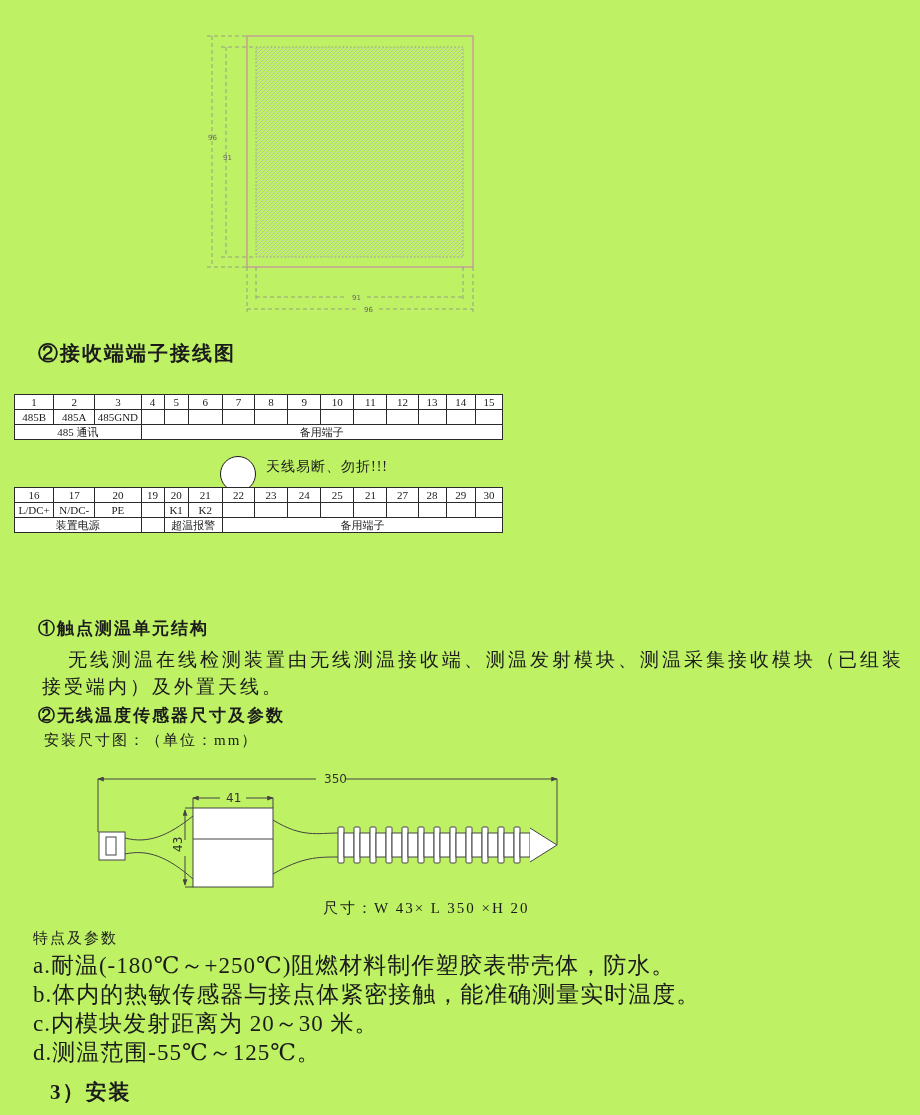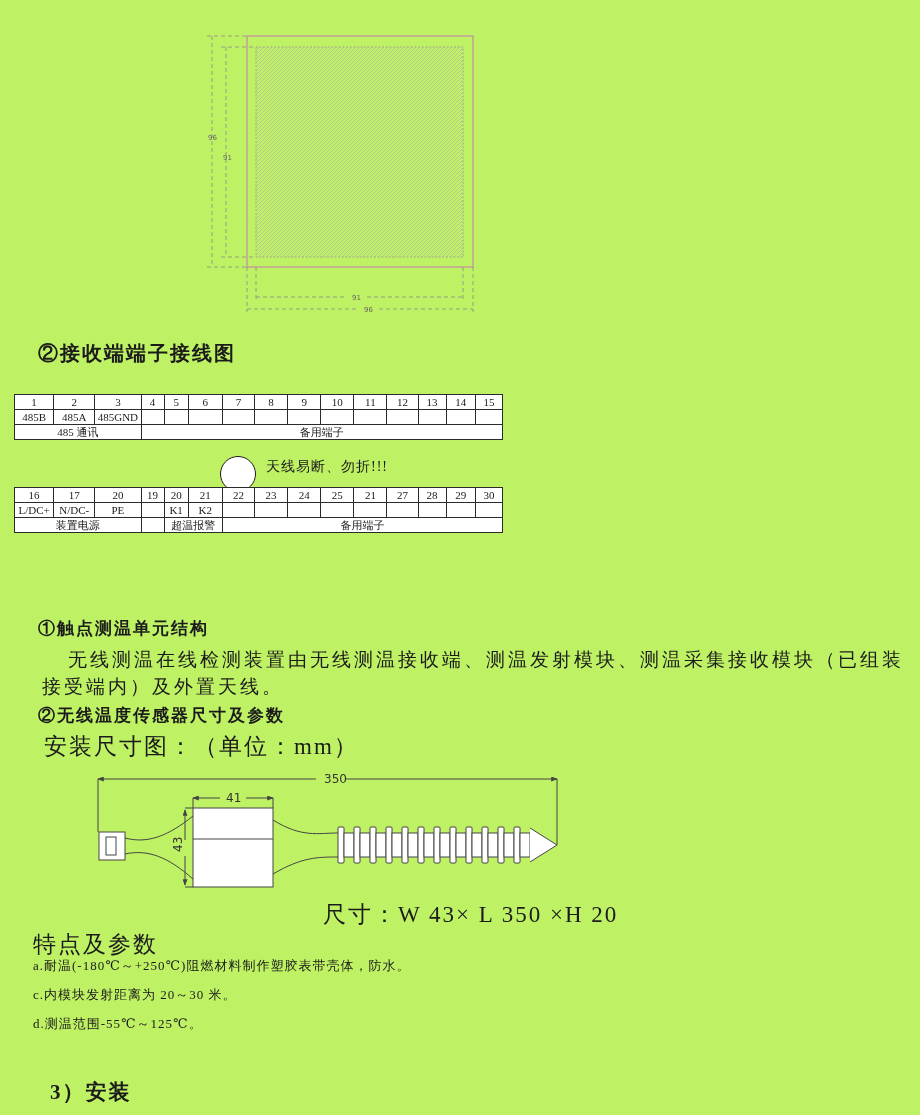--- a/index.html
+++ b/index.html
@@ -2,23 +2,23 @@
 <html><head>
 <meta charset="utf-8">
 <style>
   html,body{margin:0;padding:0;background:#ffffff;}
   #page{position:relative;width:920px;height:1115px;background:#bef264;overflow:hidden;
         font-family:"Liberation Serif","DejaVu Serif",serif;color:#1b1b1b;}
   .abs{position:absolute;}
   .h2big{font-size:21px;font-weight:bold;letter-spacing:2px;}
   .h3{font-size:20px;font-weight:bold;letter-spacing:2px;}
   .h4{font-size:17px;font-weight:bold;letter-spacing:2px;}
-  .body-text{font-size:23px;letter-spacing:2px;}
+  .body-text{font-size:15px;letter-spacing:2px;}
   .para{width:872px;line-height:27px;font-size:19px;letter-spacing:3px;text-indent:26px;}
-  .feat{line-height:29px;font-size:13px;letter-spacing:1px;}
+  .feat{line-height:29px;font-size:23px;letter-spacing:1px;}
   table.term{border-collapse:collapse;table-layout:fixed;width:489px;background:#fff;
              border:1.5px solid #2b2b2b;}
   table.term td{border:1px solid #2b2b2b;height:14px;line-height:14px;text-align:center;
                 vertical-align:middle;font-size:11px;padding:0;overflow:hidden;
                 font-family:"Liberation Serif","DejaVu Serif",serif;white-space:nowrap;}
   .warn-circle{width:34px;height:34px;border:1.4px solid #1b1b1b;border-radius:50%;background:#fff;}
   .warn-text{font-size:14px;font-weight:normal;letter-spacing:1px;}
   svg text{font-family:"DejaVu Sans",sans-serif;}
 </style>
 </head>
@@ -253,19 +253,20 @@
     <text x="136" y="42" font-size="12" fill="#333">41</text>
     <text x="84" y="92" font-size="12" fill="#333" transform="rotate(-90 88 88)">43</text>
   </svg>
 
   <div class="abs body-text" style="left:323px;top:899px;">尺寸：W 43× L 350 ×H 20</div>
 
   <div class="abs body-text" style="left:33px;top:929px;">特点及参数</div>
 
   <div class="abs" style="left:33px;top:951px;width:860px;">
     <div class="feat">a.耐温(-180℃～+250℃)阻燃材料制作塑胶表带壳体，防水。</div>
+    <div class="feat">b.体内的热敏传感器与接点体紧密接触，能准确测量实时温度。</div>
     <div class="feat">c.内模块发射距离为 20～30 米。</div>
     <div class="feat">d.测温范围-55℃～125℃。</div>
   </div>
 
   <div class="abs h2big" style="left:50px;top:1078px;">3）安装</div>
 
 </div>
 
 </body></html>

